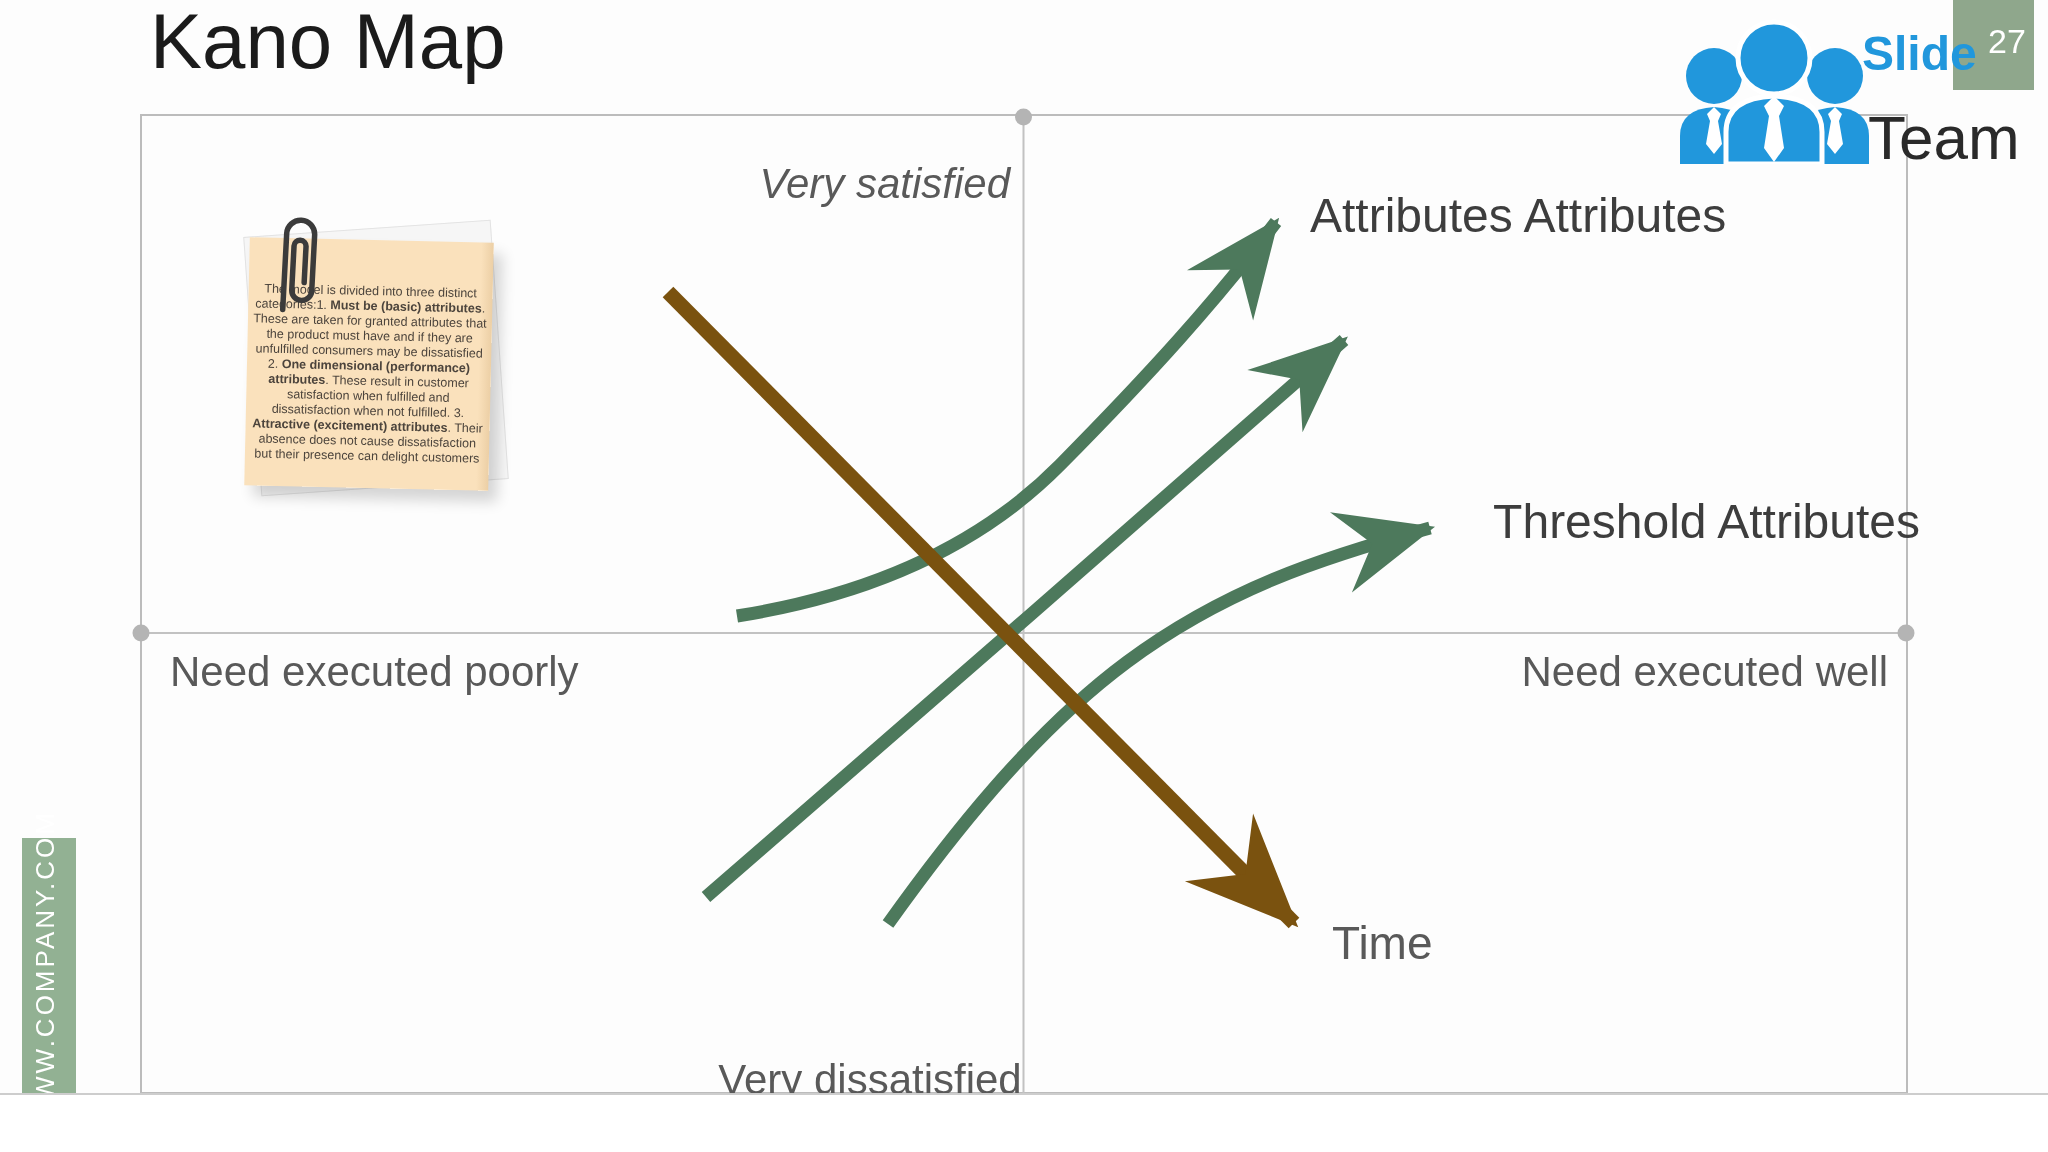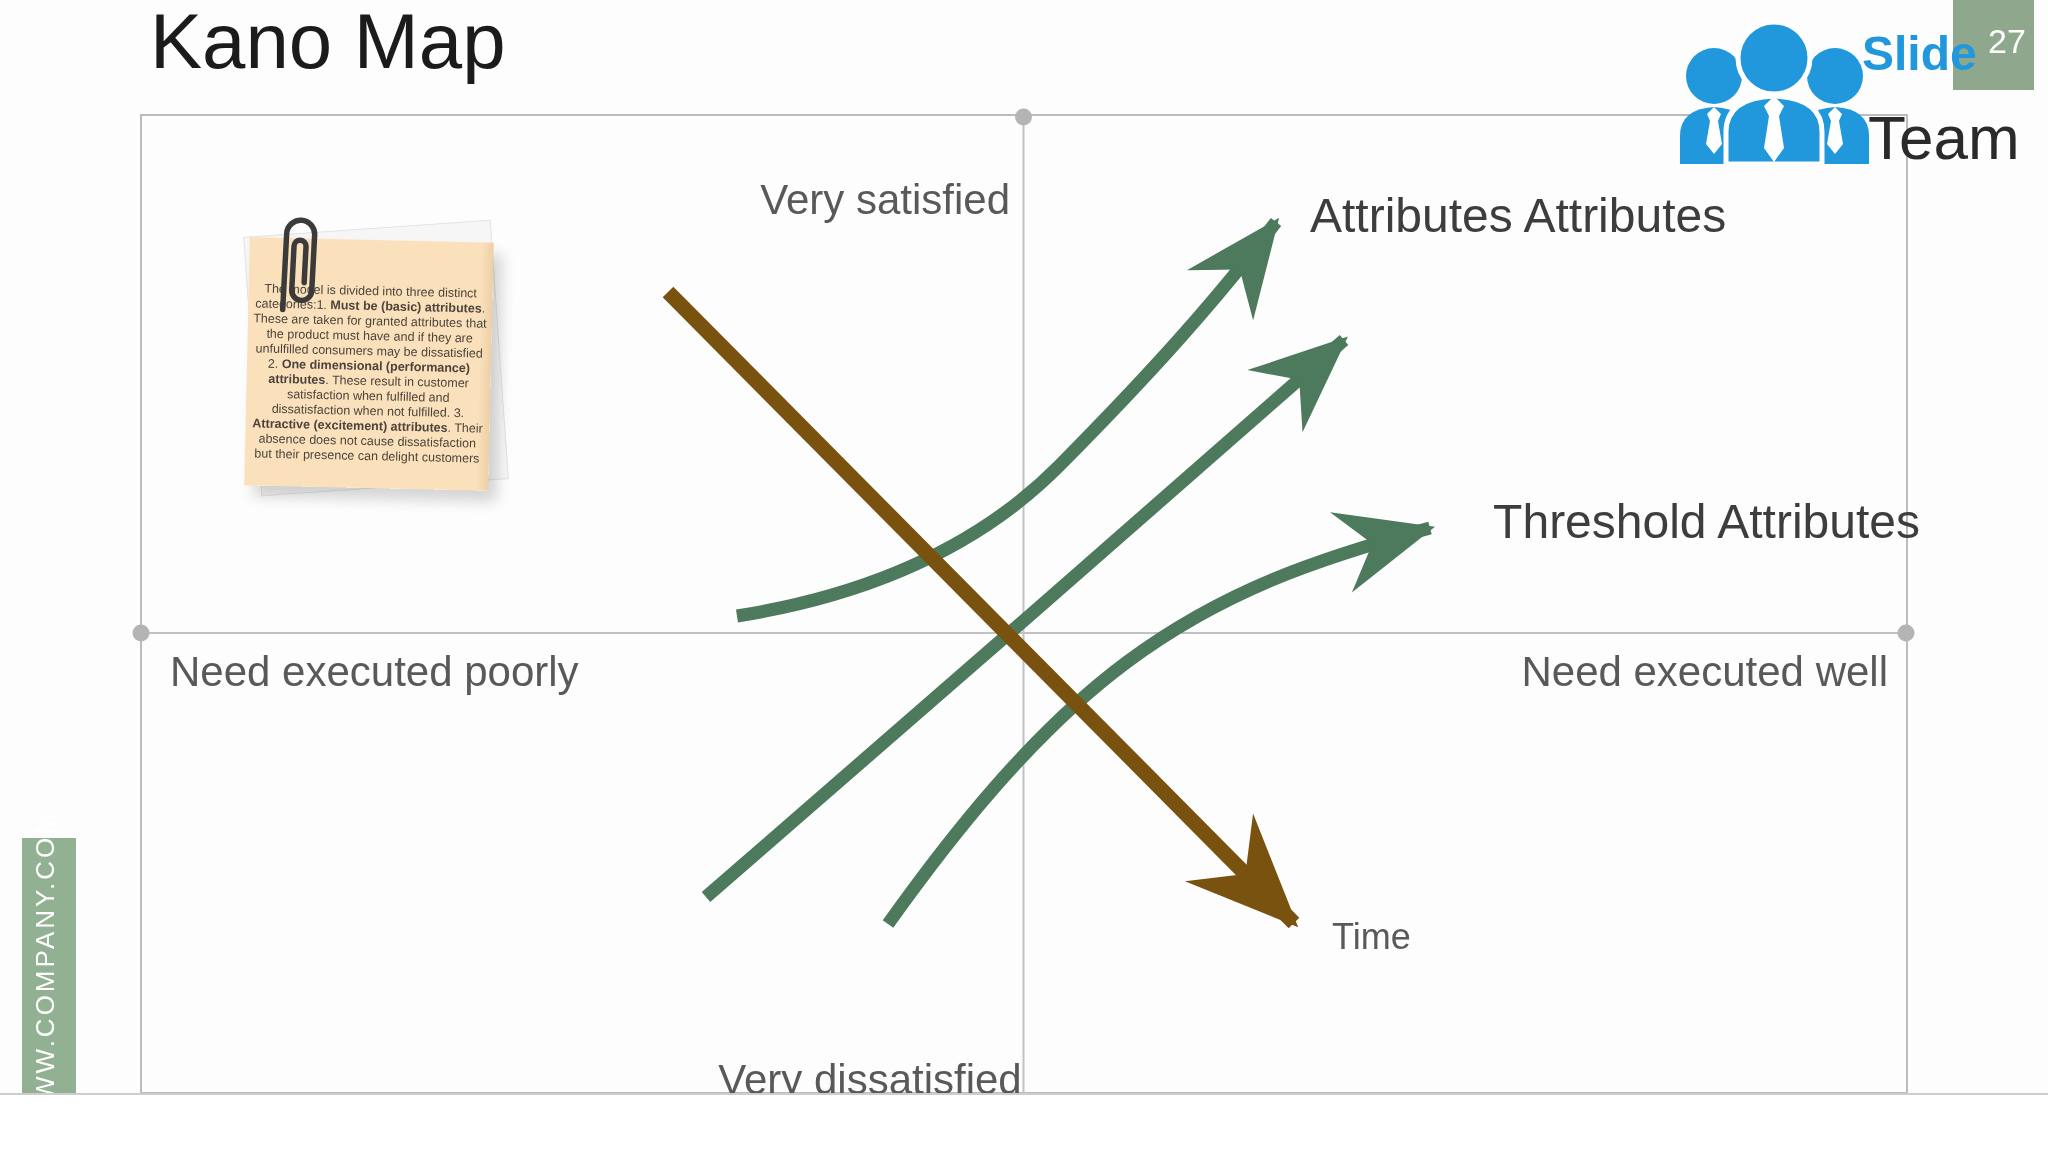--- a/index.html
+++ b/index.html
@@ -94,25 +94,25 @@
 
     <path d="M 737 616 C 850 598 970 556 1060 465 S 1215 302 1276 222" fill="none" stroke="#4d795c" stroke-width="13" marker-end="url(#ah-green)"></path>
     <path d="M 706 897 C 900 728 1150 512 1344 340" fill="none" stroke="#4d795c" stroke-width="13" marker-end="url(#ah-green)"></path>
     <path d="M 888 924 C 948 840 1030 734 1127 662 S 1320 558 1430 528" fill="none" stroke="#4d795c" stroke-width="13" marker-end="url(#ah-green)"></path>
 
     <path d="M 668 292 L 1294 923" fill="none" stroke="#7a520f" stroke-width="15" marker-end="url(#ah-brown)"></path>
   </svg>
 
   <div class="title">Kano Map</div>
 
-  <div class="lbl lbl-right" style="left:610px; top:176px; width:400px;">Very satisfied</div>
+  <div class="lbl lbl-right" style="left:610px; top:160px; width:400px;font-style:italic;">Very satisfied</div>
   <div class="lbl" style="left:170px; top:648px;">Need executed poorly</div>
   <div class="lbl lbl-center" style="left:670px; top:1056px; width:400px;">Very dissatisfied</div>
   <div class="lbl lbl-right" style="left:1488px; top:648px; width:400px;">Need executed well</div>
-  <div class="lbl" style="left:1332px; top:916px; font-size:36px;">Time</div>
+  <div class="lbl" style="left:1332px; top:916px; font-size:46px;">Time</div>
 
   <div class="attr-lbl" style="left:1310px; top:188px;">Attributes Attributes</div>
   <div class="attr-lbl" style="left:1920px; top:494px; transform:translateX(-100%);">Threshold Attributes</div>
 
   <div class="note-back"></div>
   <div class="note">
     <div class="note-text"><span>The model is divided into three distinct categories:1. </span><b>Must be (basic) attributes</b><span>. These are taken for granted attributes that the product must have and if they are unfulfilled consumers may be dissatisfied 2. </span><b>One dimensional (performance) attributes</b><span>.  These result in customer satisfaction when fulfilled and dissatisfaction when not fulfilled. 3. </span><b>Attractive (excitement) attributes</b><span>. Their absence does not cause dissatisfaction but their presence can delight customers</span></div>
   </div>
   <svg class="paperclip" width="80" height="108" viewBox="0 0 80 108">
     <path d="M 30 98 L 30 22 A 14 14 0 0 1 58 22 L 58 78 A 10 10 0 0 1 38 78 L 38 34 A 6 6 0 0 1 50 34 L 50 70" stroke="#3b3b3b" stroke-width="5.5" fill="none" stroke-linecap="round"></path>

